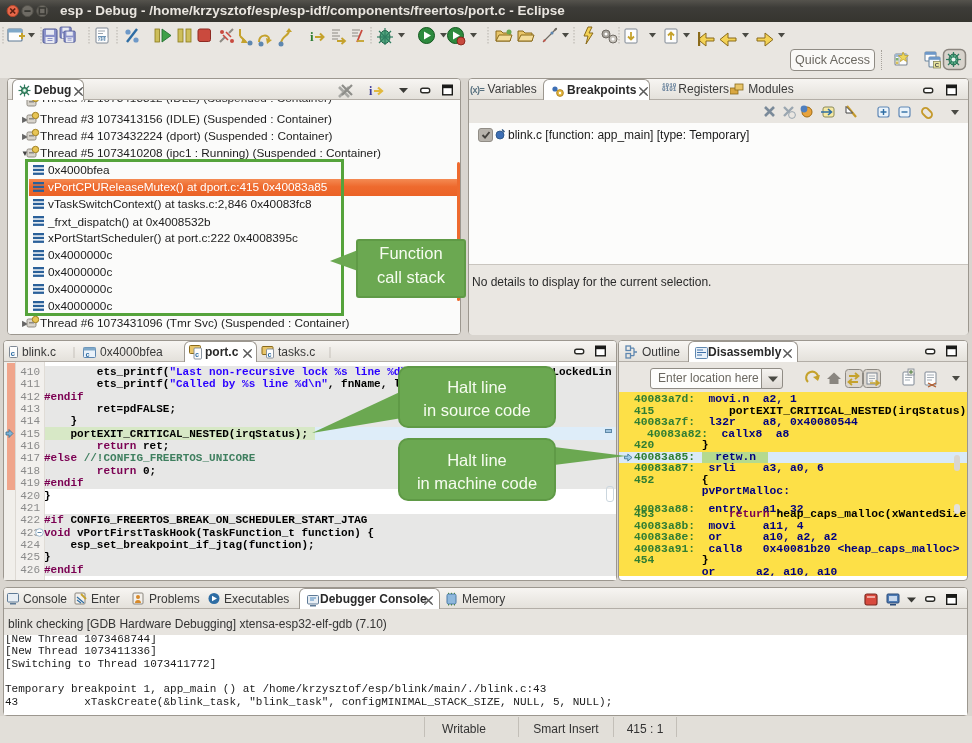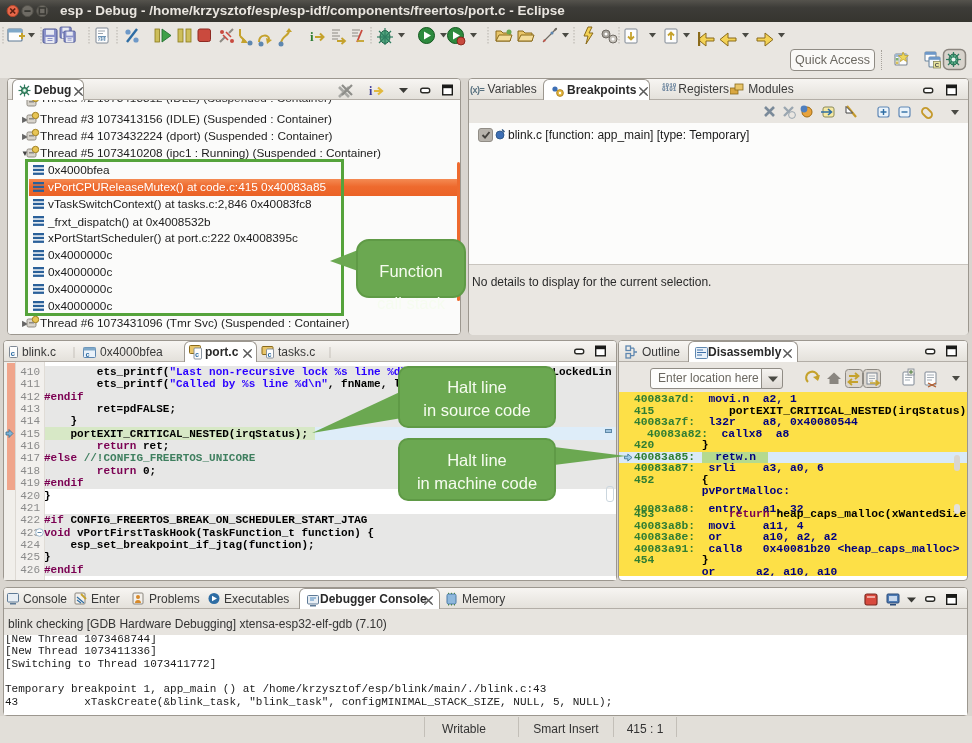--- a/index.html
+++ b/index.html
@@ -273,21 +273,21 @@
 <div class="ab" style="left:8px;top:100px;width:452px;height:234px;overflow:hidden;background:#FBFBFA;border-radius:0 0 3px 3px">
   <div class="trow" style="left:32px;top:-10px;color:#2b2b2b">Thread #2 1073413312 (IDLE) (Suspended : Container)</div>
   <div class="trow" style="left:14px;top:10.5px"><span style="color:#666;font-size:8px;vertical-align:2px">▶︎</span></div>
   <div class="trow" style="left:32px;top:10.5px">Thread #3 1073413156 (IDLE) (Suspended : Container)</div>
   <div class="trow" style="left:14px;top:27.5px"><span style="color:#666;font-size:8px;vertical-align:2px">▶︎</span></div>
   <div class="trow" style="left:32px;top:27.5px">Thread #4 1073432224 (dport) (Suspended : Container)</div>
   <div class="trow" style="left:13px;top:44.5px"><span style="color:#444;font-size:8px;vertical-align:2px">▼︎</span></div>
   <div class="trow" style="left:32px;top:44.5px">Thread #5 1073410208 (ipc1 : Running) (Suspended : Container)</div>
   <div class="trow" style="left:40px;top:61.5px">0x4000bfea</div>
   <div class="ab" style="left:21px;top:78.5px;width:428px;height:17px;background:linear-gradient(#F48A52,#EE6A2E 45%,#EB6226)"></div>
-  <div class="trow" style="left:40px;top:78.5px;color:#FFF">vPortCPUReleaseMutex() at code.c:415 0x40083a85</div>
+  <div class="trow" style="left:40px;top:78.5px;color:#FFF">vPortCPUReleaseMutex() at dport.c:415 0x40083a85</div>
   <div class="trow" style="left:40px;top:95.5px">vTaskSwitchContext() at tasks.c:2,846 0x40083fc8</div>
   <div class="trow" style="left:40px;top:114px">_frxt_dispatch() at 0x4008532b</div>
   <div class="trow" style="left:40px;top:129.5px">xPortStartScheduler() at port.c:222 0x4008395c</div>
   <div class="trow" style="left:40px;top:146.5px">0x4000000c</div>
   <div class="trow" style="left:40px;top:163.5px">0x4000000c</div>
   <div class="trow" style="left:40px;top:180.5px">0x4000000c</div>
   <div class="trow" style="left:40px;top:197.5px">0x4000000c</div>
   <div class="trow" style="left:14px;top:214.5px"><span style="color:#666;font-size:8px;vertical-align:2px">▶︎</span></div>
   <div class="trow" style="left:32px;top:214.5px">Thread #6 1073431096 (Tmr Svc) (Suspended : Container)</div>
   <svg class="ab" style="left:0;top:0" width="451" height="234" viewBox="0 0 451 234">
@@ -671,15 +671,15 @@
 <div class="ab" style="left:519px;top:722px;width:94px;height:14px;font-size:12px;color:#333;text-align:center">Smart Insert</div>
 <div class="ab" style="left:614px;top:722px;width:62px;height:14px;font-size:12px;color:#333;text-align:center">415 : 1</div>
 
 <div class="ab" style="left:25px;top:159px;width:319px;height:157px;border:3px solid #55A33B;box-sizing:border-box"></div>
 
 <svg class="ab" style="left:0;top:0" width="972" height="743" viewBox="0 0 972 743" pointer-events="none">
   <polygon points="358,250 358,271 330,261" fill="#6BA851"></polygon>
   <polygon points="402,391 402,418 312,433" fill="#6BA851"></polygon>
   <polygon points="554,447 554,465 626,456" fill="#6BA851"></polygon>
 </svg>
-<div class="callout" style="left:356px;top:239px;width:110px;height:59px;line-height:32px;padding-top:14px;box-sizing:border-box;border-radius:13px">Function<br>call stack</div>
+<div class="callout" style="left:356px;top:239px;width:110px;height:59px;line-height:24px;padding-top:0;box-sizing:border-box;border-radius:3px">Function<br>call stack</div>
 <div class="callout" style="left:398px;top:366px;width:158px;height:62px;line-height:23px;padding-top:8px;box-sizing:border-box">Halt line<br>in source code</div>
 <div class="callout" style="left:398px;top:438px;width:158px;height:63px;line-height:23px;padding-top:9px;box-sizing:border-box">Halt line<br>in machine code</div>
 
 </body></html>

